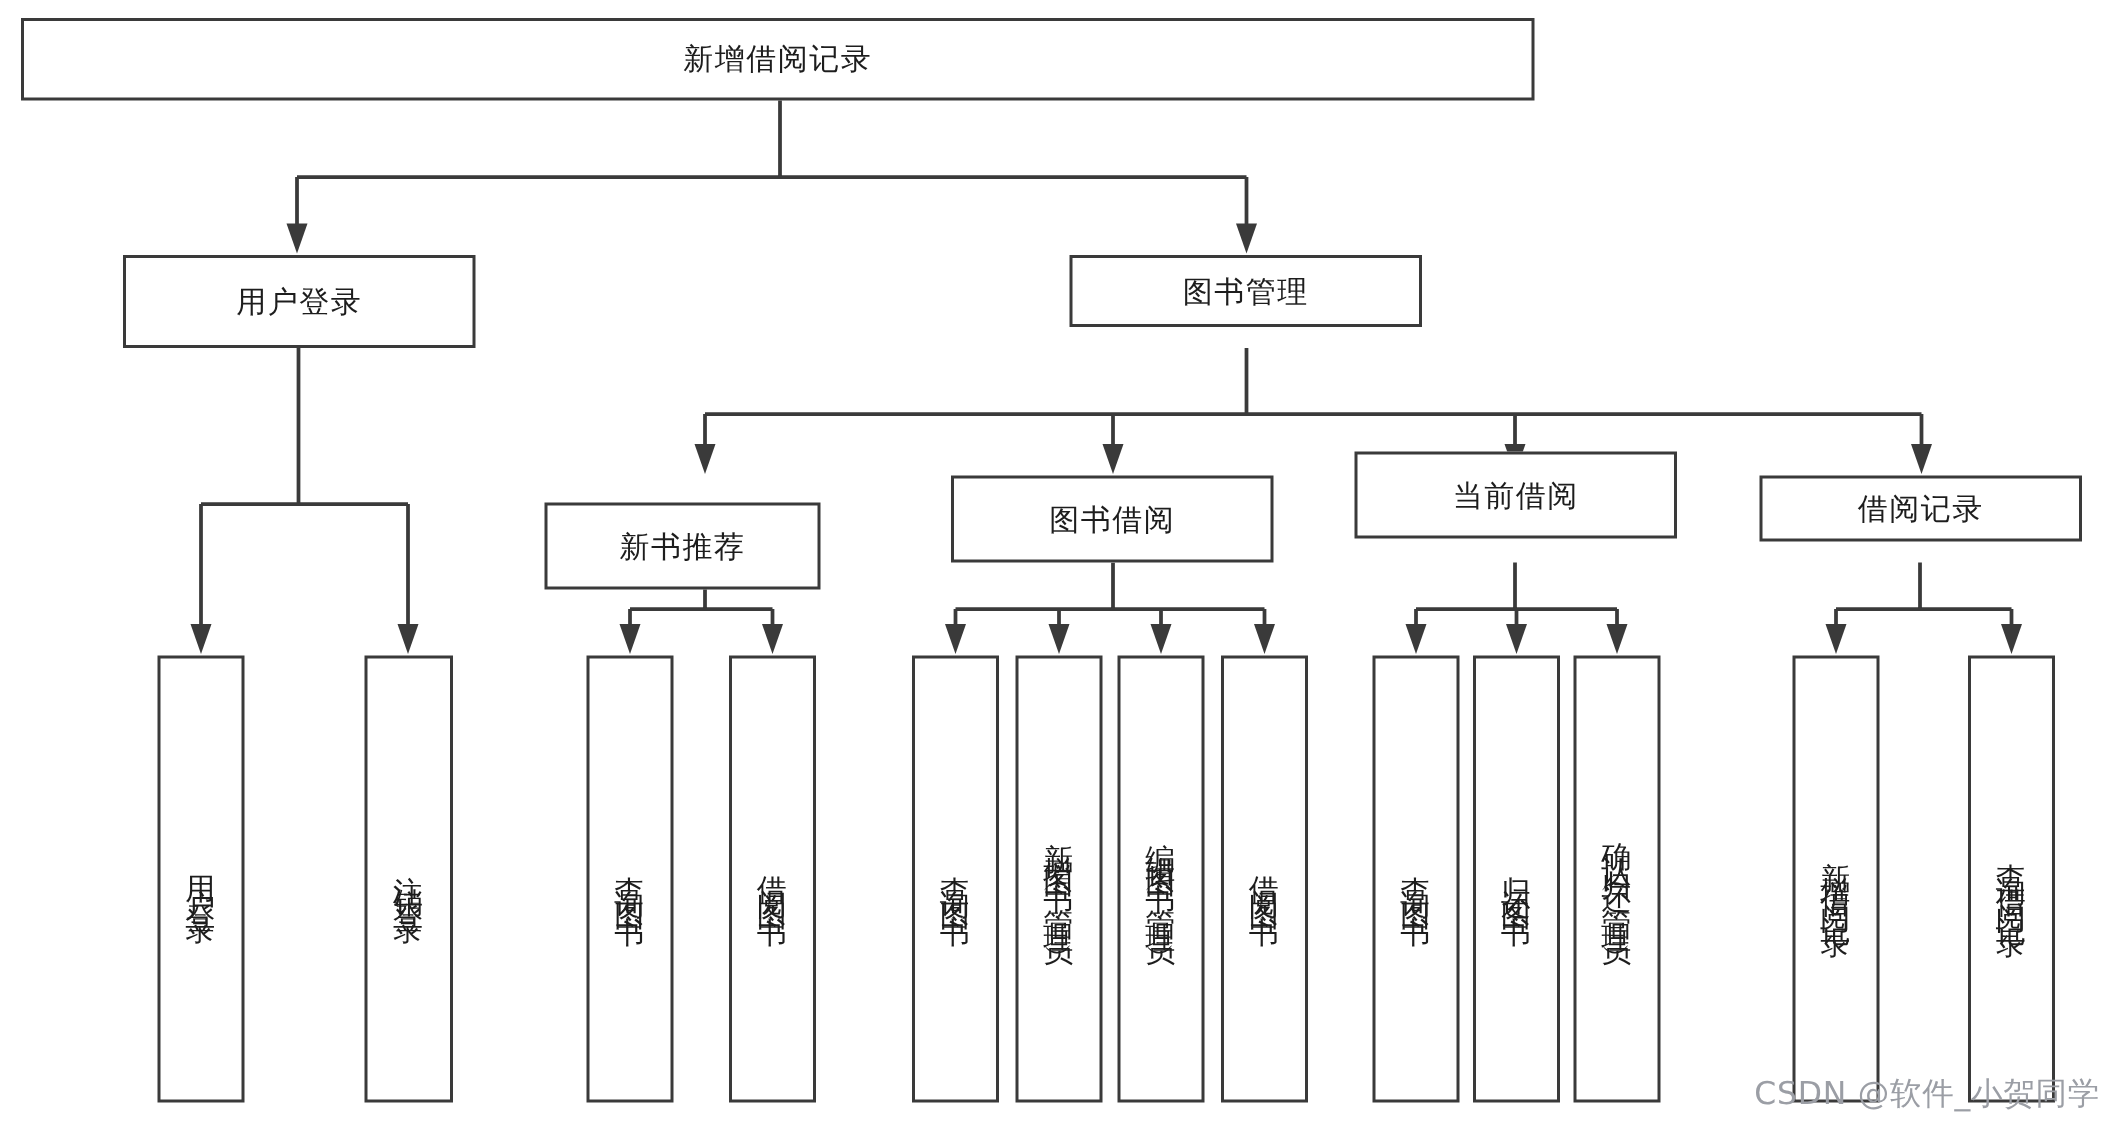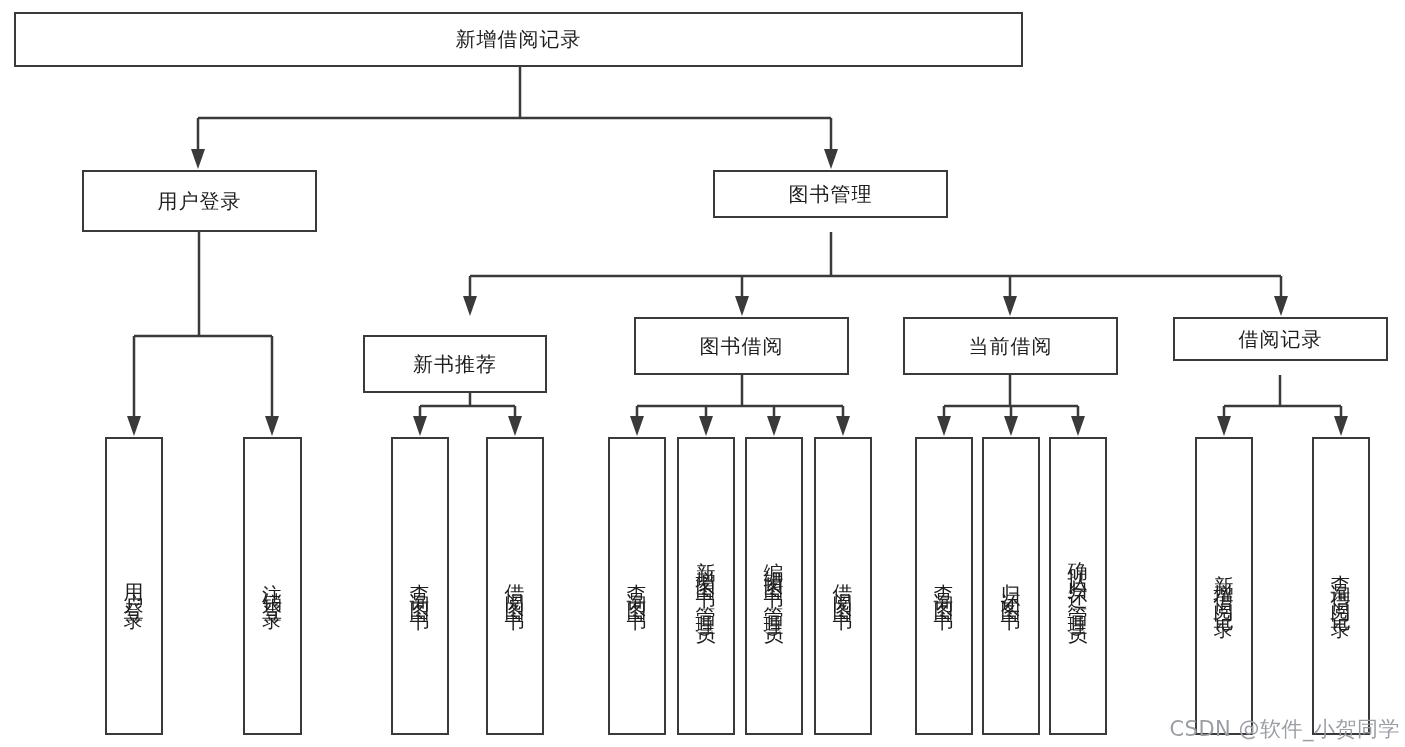--- a/index.html
+++ b/index.html
@@ -107,21 +107,21 @@
   <div class="node" style="left:713px; top:170px; width:235px; height:48px">
     <span>图书管理</span>
   </div>
 
   <div class="node" style="left:363px; top:335px; width:184px; height:58px">
     <span>新书推荐</span>
   </div>
   <div class="node" style="left:634px; top:317px; width:215px; height:58px">
     <span>图书借阅</span>
   </div>
-  <div class="node" style="left:903px; top:317px; width:215px; height:58px">
+  <div class="node" style="left:903px; top:301px; width:215px; height:58px">
     <span>当前借阅</span>
   </div>
   <div class="node" style="left:1173px; top:317px; width:215px; height:44px">
     <span>借阅记录</span>
   </div>
 
   <div class="node vert" style="left:105px; top:437px; width:58px; height:298px">
     <span>用户登录</span>
   </div>
   <div class="node vert" style="left:243px; top:437px; width:59px; height:298px">

